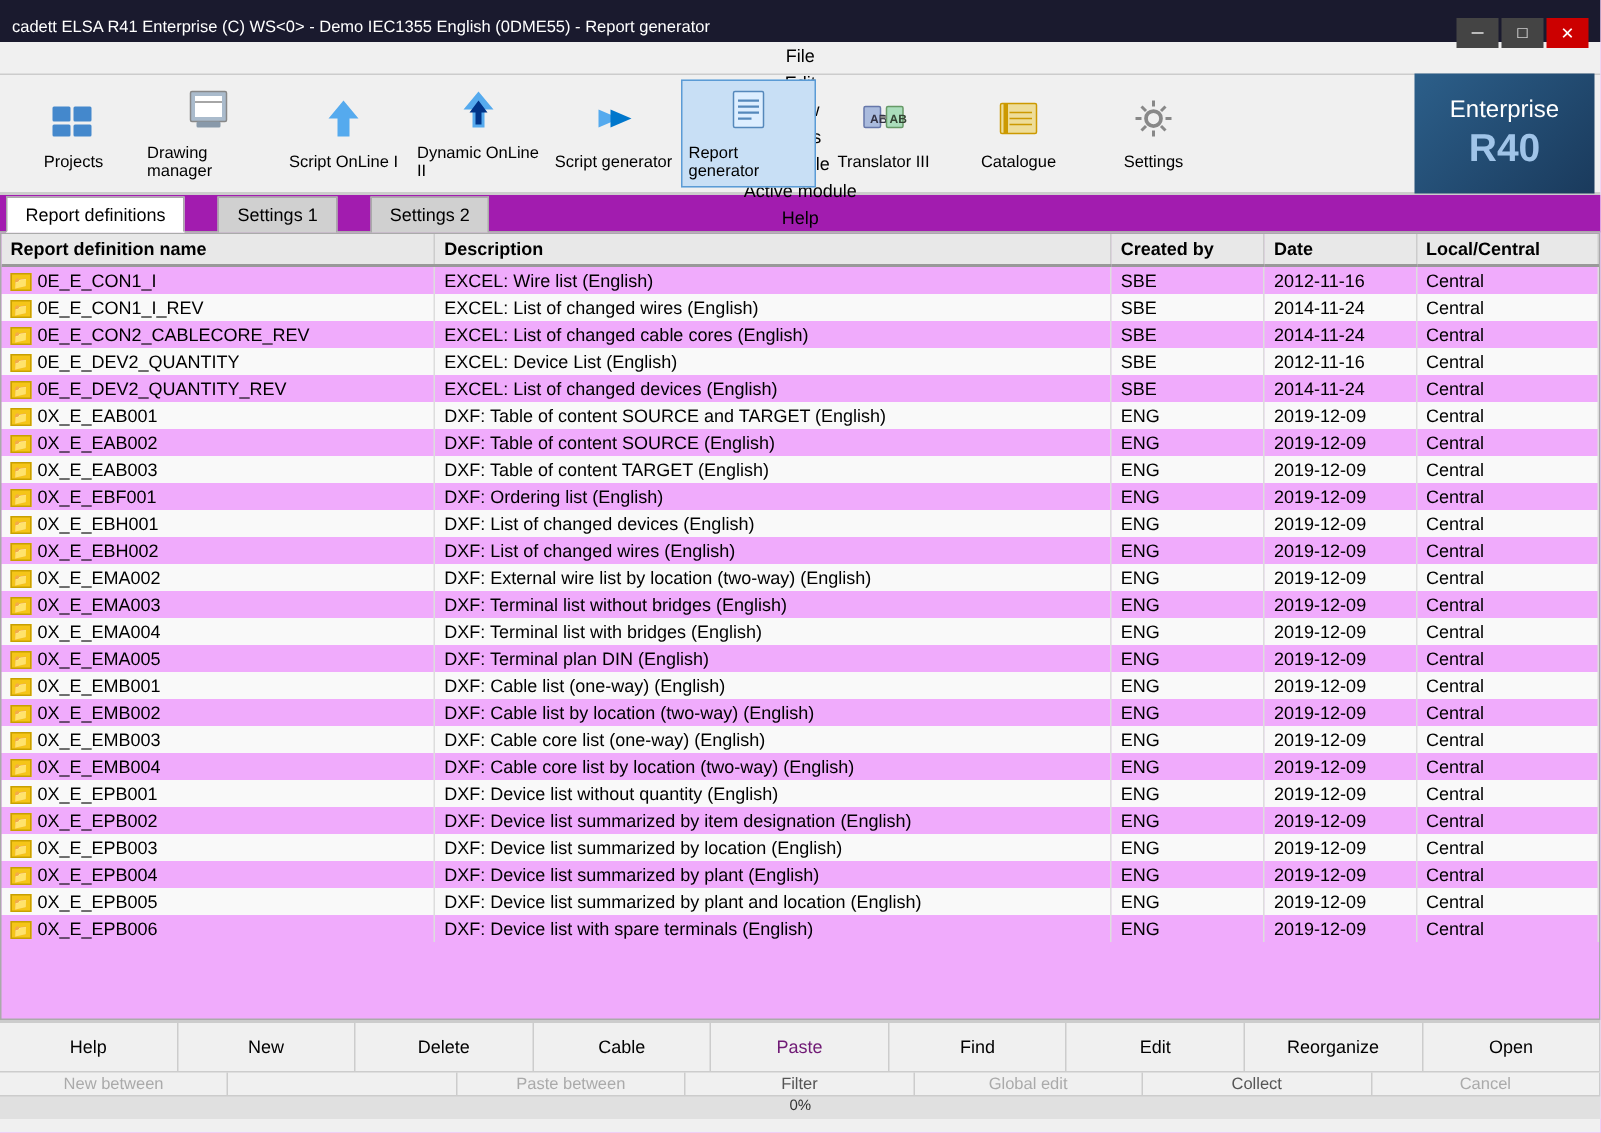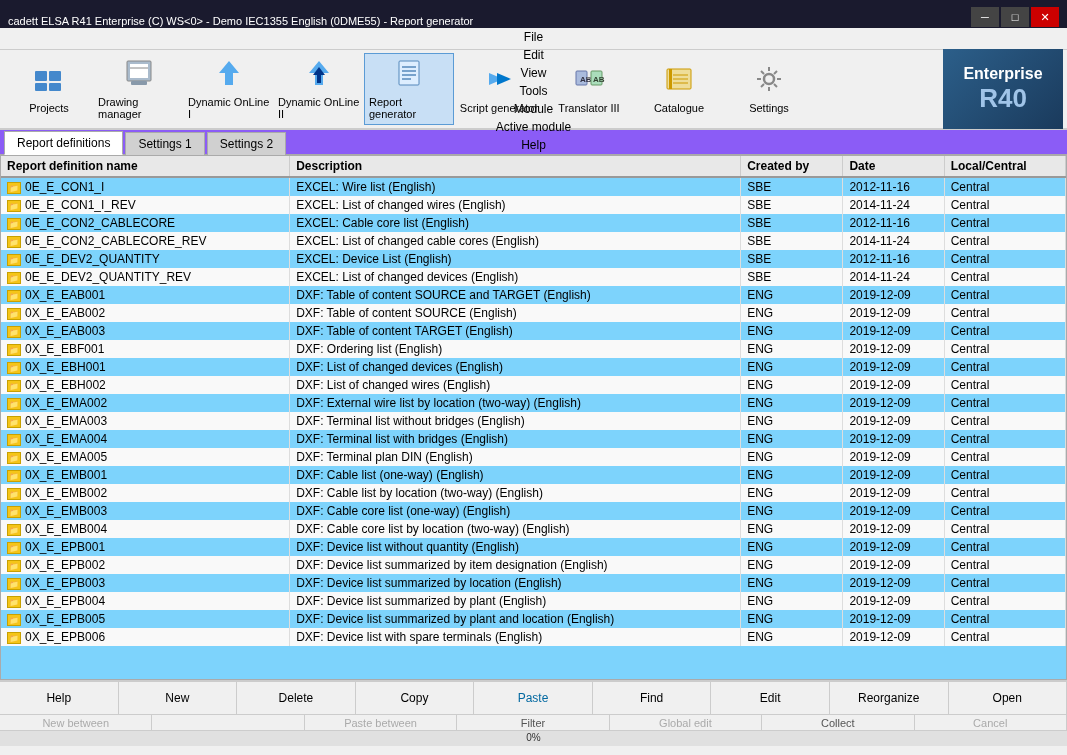--- a/index.html
+++ b/index.html
@@ -4,22 +4,22 @@
   <style>
     * { margin: 0; padding: 0; box-sizing: border-box; }
     body { font-family: Arial, sans-serif; font-size: 12px; background: #f0f0f0; width: 1067px; height: 755px; overflow: hidden; }
 
     
     #titlebar {
       background: #1a1a2e;
       color: white;
       height: 28px;
       display: flex;
-      align-items: flex-end;
-      padding: 1px 8px;
+      align-items: flex-start;
+      padding: 12px 8px;
       font-size: 11px;
     }
     #titlebar .title { flex: 1; }
     #titlebar .win-controls { display: flex; gap: 2px; }
     #titlebar .win-btn {
       width: 28px; height: 20px;
       background: #444;
       border: none;
       color: white;
       cursor: pointer;
@@ -81,42 +81,42 @@
       display: flex;
       flex-direction: column;
       align-items: center;
       justify-content: center;
       min-width: 120px;
       position: relative;
     }
 
     
     #tabs {
-      background: #8b5cf6;
-      display: flex;
-      align-items: flex-end;
+      background: #a21caf;
+      display: flex;
       padding: 0 4px;
       border-bottom: 1px solid #aaa;
+      gap: 20px;
     }
     .tab {
       padding: 4px 12px;
       cursor: pointer;
       font-size: 12px;
       background: #d0d0d0;
       border: 1px solid #aaa;
       border-bottom: none;
       margin-right: 2px;
       position: relative;
       top: 1px;
     }
     .tab.active { background: white; border-bottom: 1px solid white; }
 
     
     #main-table-container {
-      background: #7dd3fc;
+      background: #f0abfc;
       flex: 1;
       overflow-y: auto;
       border: 1px solid #aaa;
       margin: 0;
     }
     table {
       width: 100%;
       border-collapse: collapse;
       font-size: 12px;
     }
@@ -162,21 +162,21 @@
     }
     .bottom-btn {
       flex: 1;
       border: none;
       background: transparent;
       cursor: pointer;
       font-size: 12px;
       border-right: 1px solid #ccc;
       padding: 0;
     }
-    .bottom-btn.disabled { color: #0369a1; cursor: default; }
+    .bottom-btn.disabled { color: #701a75; cursor: default; }
     #bottom-secondary {
       display: flex;
       height: 16px;
       border-top: 1px solid #ccc;
     }
     .bottom-btn2 {
       flex: 1;
       border: none;
       background: transparent;
       cursor: pointer;
@@ -252,45 +252,45 @@
           <rect x="7" y="5" width="18" height="14" fill="white"></rect>
           <line x1="7" y1="9" x2="25" y2="9" stroke="#888" stroke-width="1"></line>
           <rect x="8" y="22" width="16" height="4" fill="#8899aa" rx="1"></rect>
         </svg></div>
       <span>Drawing manager</span>
     </div>
     <div class="tool-btn">
       <div class="icon"><svg width="32" height="28" viewBox="0 0 32 28">
           <polygon points="6,14 16,2 26,14 20,14 20,26 12,26 12,14" fill="#55aaee"></polygon>
         </svg></div>
-      <span>Dynamic OnLine I</span>
+      <span>Script OnLine I</span>
     </div>
     <div class="tool-btn">
       <div class="icon"><svg width="32" height="28" viewBox="0 0 32 28">
           <polygon points="6,14 16,2 26,14 20,14 20,26 12,26 12,14" fill="#55aaee"></polygon>
           <polygon points="10,16 16,8 22,16 18,16 18,24 14,24 14,16" fill="#003388"></polygon>
         </svg></div>
       <span>Dynamic OnLine II</span>
+    </div>
+    <div class="tool-btn">
+      <div class="icon"><svg width="32" height="28" viewBox="0 0 32 28">
+          <polygon points="6,8 20,14 6,20" fill="#55aaee"></polygon>
+          <polygon points="14,8 28,14 14,20" fill="#0077cc"></polygon>
+        </svg></div>
+      <span>Script generator</span>
     </div>
     <div class="tool-btn active">
       <div class="icon"><svg width="32" height="28" viewBox="0 0 32 28">
           <rect x="6" y="2" width="20" height="24" fill="#ddeeff" stroke="#5588bb" stroke-width="1" rx="1"></rect>
           <line x1="9" y1="8" x2="23" y2="8" stroke="#5588bb" stroke-width="1.5"></line>
           <line x1="9" y1="12" x2="23" y2="12" stroke="#5588bb" stroke-width="1.5"></line>
           <line x1="9" y1="16" x2="23" y2="16" stroke="#5588bb" stroke-width="1.5"></line>
           <line x1="9" y1="20" x2="18" y2="20" stroke="#5588bb" stroke-width="1.5"></line>
         </svg></div>
       <span>Report generator</span>
-    </div>
-    <div class="tool-btn">
-      <div class="icon"><svg width="32" height="28" viewBox="0 0 32 28">
-          <polygon points="6,8 20,14 6,20" fill="#55aaee"></polygon>
-          <polygon points="14,8 28,14 14,20" fill="#0077cc"></polygon>
-        </svg></div>
-      <span>Script generator</span>
     </div>
     <div class="tool-btn">
       <div class="icon"><svg width="32" height="28" viewBox="0 0 32 28">
           <rect x="3" y="6" width="11" height="14" rx="1" fill="#aabbdd" stroke="#6677aa" stroke-width="1"></rect>
           <text x="7" y="17" font-size="8" fill="#334" font-weight="bold">AB</text>
           <rect x="18" y="6" width="11" height="14" rx="1" fill="#aaddbb" stroke="#669966" stroke-width="1"></rect>
           <text x="20" y="17" font-size="8" fill="#343" font-weight="bold">AB</text>
           <line x1="14" y1="13" x2="18" y2="13" stroke="#888" stroke-width="1.5" marker-end="url(#a)"></line>
         </svg></div>
       <span>Translator III</span>
@@ -315,21 +315,21 @@
             <line x1="24" y1="14" x2="28" y2="14"></line>
             <line x1="8" y1="6" x2="11" y2="9"></line>
             <line x1="21" y1="19" x2="24" y2="22"></line>
             <line x1="24" y1="6" x2="21" y2="9"></line>
             <line x1="11" y1="19" x2="8" y2="22"></line>
           </g>
         </svg></div>
       <span>Settings</span>
     </div>
     <div id="enterprise-badge">
-      <span style="font-size:16px;font-weight:bold;color:white;">Enterprise</span>
+      <span style="font-size:16px;font-weight:normal;color:white;">Enterprise</span>
       <span style="font-size:26px;font-weight:bold;color:#a0c4e8;">R40</span>
     </div>
   </div>
 
 <div id="tabs">
 <div class="tab active">Report definitions</div>
     <div class="tab">Settings 1</div>
     <div class="tab">Settings 2</div>
   </div>
 
@@ -354,27 +354,20 @@
             <td>Central</td>
           </tr>
           <tr>
             <td><span class="row-icon">📁</span>0E_E_CON1_I_REV</td>
             <td>EXCEL: List of changed wires (English)</td>
             <td>SBE</td>
             <td>2014-11-24</td>
             <td>Central</td>
           </tr>
           <tr>
-            <td><span class="row-icon">📁</span>0E_E_CON2_CABLECORE</td>
-            <td>EXCEL: Cable core list (English)</td>
-            <td>SBE</td>
-            <td>2012-11-16</td>
-            <td>Central</td>
-          </tr>
-          <tr>
             <td><span class="row-icon">📁</span>0E_E_CON2_CABLECORE_REV</td>
             <td>EXCEL: List of changed cable cores (English)</td>
             <td>SBE</td>
             <td>2014-11-24</td>
             <td>Central</td>
           </tr>
           <tr>
             <td><span class="row-icon">📁</span>0E_E_DEV2_QUANTITY</td>
             <td>EXCEL: Device List (English)</td>
             <td>SBE</td>
@@ -531,21 +524,21 @@
         </tbody>
     </table>
   </div>
 </div>
 
 <div id="bottom-bar">
   <div id="bottom-actions">
   <button class="bottom-btn">Help</button>
       <button class="bottom-btn">New</button>
       <button class="bottom-btn">Delete</button>
-      <button class="bottom-btn">Copy</button>
+      <button class="bottom-btn">Cable</button>
       <button class="bottom-btn disabled" disabled="">Paste</button>
       <button class="bottom-btn">Find</button>
       <button class="bottom-btn">Edit</button>
       <button class="bottom-btn">Reorganize</button>
       <button class="bottom-btn">Open</button>
     </div>
   <div id="bottom-secondary">
   <button class="bottom-btn2 disabled" disabled="">New between</button>
       <button class="bottom-btn2 disabled" disabled=""></button>
       <button class="bottom-btn2 disabled" disabled="">Paste between</button>

